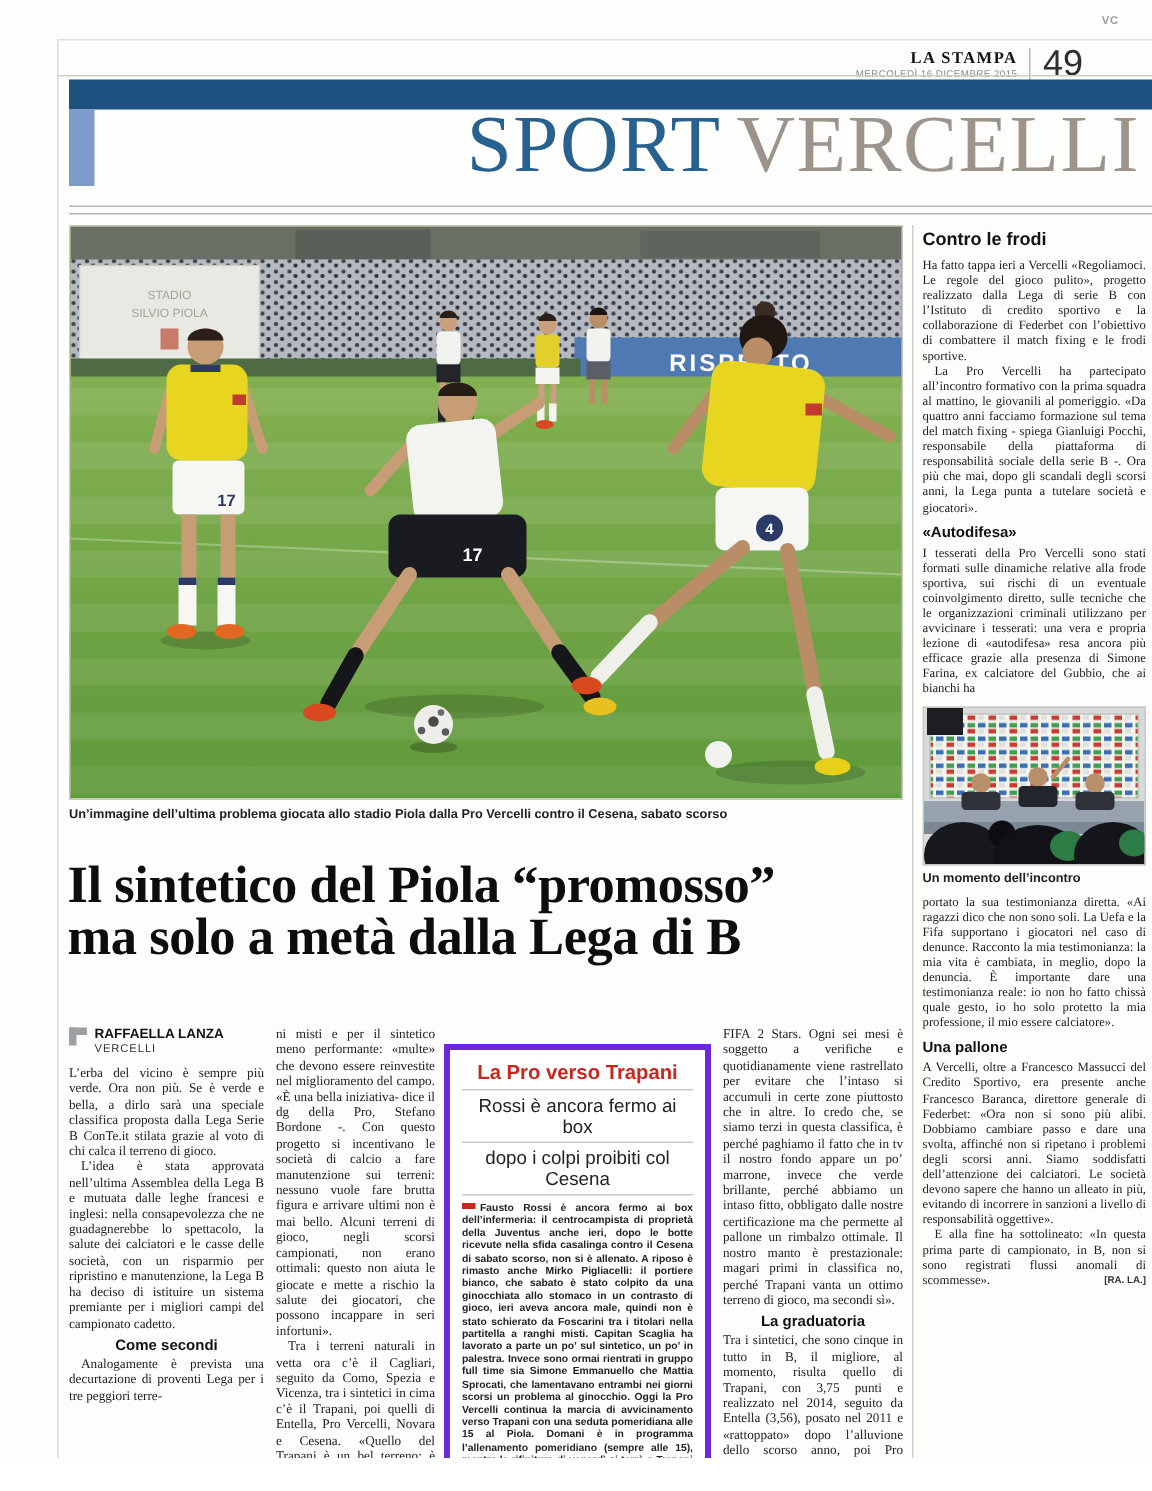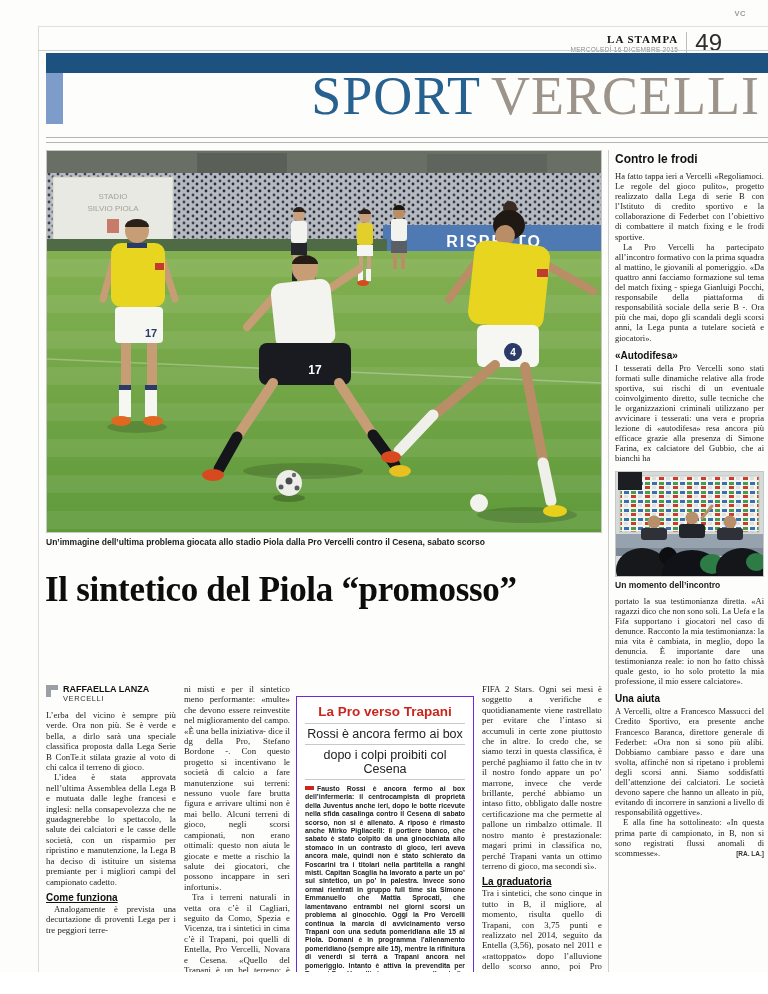--- a/index.html
+++ b/index.html
@@ -26,30 +26,30 @@
   .lead-photo{position:absolute;left:46px;top:150px;width:556px;height:383px;margin:0;border:1px solid #c8c8c2;box-sizing:border-box;overflow:hidden;background:#7cab4c;}
   .lead-caption{position:absolute;left:46px;top:537px;width:556px;font:700 8.5px "Liberation Sans",sans-serif;color:#222;}
   
   .kicker{position:absolute;left:46px;top:561px;font:700 9.5px "Liberation Sans",sans-serif;letter-spacing:.2px;color:#111;}
   .headline{position:absolute;left:45px;top:572px;width:560px;margin:0;font:700 35px/35px "Liberation Serif",serif;letter-spacing:-.3px;color:#0d0d0d;}
   .subhead{position:absolute;left:46px;top:649px;width:556px;font:400 15px "Liberation Serif",serif;letter-spacing:-.2px;color:#111;white-space:nowrap;overflow:hidden;}
   
   .col{position:absolute;top:684px;height:306px;overflow:hidden;font-size:8.8px;line-height:10.4px;text-align:justify;color:#222;}
   .col p{margin:0;text-indent:8px;font-family:Liberation Serif, serif;}
   .col p.first,.col p.noindent{text-indent:0;}
-  .col h3{font:700 10px "Liberation Sans",sans-serif;margin:5px 0 1px;text-align:left;color:#111;text-decoration:underline;}
+  .col h3{font:700 10px "Liberation Sans",sans-serif;margin:5px 0 1px;text-align:center;color:#111;}
   .col1{left:46px;width:130px;}
   .col2{left:184px;width:106px;}
   .col4{left:482px;width:120px;}
   .byline{display:flex;gap:5px;margin-bottom:7px;text-align:left;}
   .byline-mark{width:12px;height:12px;border-left:5px solid #9aa0a4;border-top:5px solid #9aa0a4;box-sizing:border-box;margin-top:1px;flex:none;}
   .byline-name{font:700 9px "Liberation Sans",sans-serif;color:#111;}
   .byline-place{font:400 7.5px "Liberation Sans",sans-serif;letter-spacing:.6px;color:#333;}
   
-  .pro-box{position:absolute;left:296px;top:696px;width:178px;height:290px;border:1px solid #6d28d9;box-sizing:border-box;background:#fff;padding:7px 8px 5px;overflow:hidden;}
+  .pro-box{position:absolute;left:296px;top:696px;width:178px;height:290px;border:4px solid #6d28d9;box-sizing:border-box;background:#fff;padding:7px 8px 5px;overflow:hidden;}
   .box-kicker{font:700 13.5px "Liberation Sans",sans-serif;color:#c9271e;text-align:center;margin-bottom:4px;}
   .box-rule{height:1px;background:#c9c9c3;margin:3px 0;}
   .box-dek{font:400 12.5px "Liberation Sans",sans-serif;text-align:center;color:#222;}
   .box-body{margin:5px 0 0;font:600 6.9px/8.4px "Liberation Sans",sans-serif;text-align:justify;color:#222;}
   .red-dash{display:inline-block;width:9px;height:4px;background:#c9271e;margin-right:3px;vertical-align:1px;}
   
   .v-divider{position:absolute;left:608px;top:150px;width:1px;height:836px;background:#cfcfc9;}
   .sidebar{position:absolute;left:615px;top:152px;width:149px;height:840px;overflow:hidden;}
   .sb-kicker{font:700 12px "Liberation Sans",sans-serif;color:#111;margin-bottom:5px;}
   .sb-title{margin:0 0 34px;font:400 22px/24px "Liberation Serif",serif;color:#131313;}
@@ -219,33 +219,33 @@
         <circle cx="242" cy="330" r="3.5" fill="#4a4a4a"></circle>
         <circle cx="234" cy="336" r="2.5" fill="#5a5a5a"></circle>
         <circle cx="250" cy="337" r="2.5" fill="#5a5a5a"></circle>
         <circle cx="247" cy="324" r="2.2" fill="#6a6a6a"></circle>
       </g>
     </svg>
   </figure>
 
   <div class="lead-caption">Un’immagine dell’ultima problema giocata allo stadio Piola dalla Pro Vercelli contro il Cesena, sabato scorso</div>
 
-  <h2 class="headline"><span>Il sintetico del Piola “promosso”</span><br></h2>
+  <h2 class="headline"><span>Il sintetico del Piola “promosso”</span><br><span>ma solo a metà dalla Lega di B</span></h2>
 
   <section class="col col1">
     <div class="byline">
       <span class="byline-mark"></span>
       <span>
         <div class="byline-name">RAFFAELLA LANZA</div>
         <div class="byline-place">VERCELLI</div>
       </span>
     </div>
     <p class="first">L’erba del vicino è sempre più verde. Ora non più. Se è verde e bella, a dirlo sarà una speciale classifica proposta dalla Lega Serie B ConTe.it stilata grazie al voto di chi calca il terreno di gioco.</p>
     <p>L’idea è stata approvata nell’ultima Assemblea della Lega B e mutuata dalle leghe francesi e inglesi: nella consapevolezza che ne guadagnerebbe lo spettacolo, la salute dei calciatori e le casse delle società, con un risparmio per ripristino e manutenzione, la Lega B ha deciso di istituire un sistema premiante per i migliori campi del campionato cadetto.</p>
-    <h3>Come funziona</h3>
+    <h3>Come secondi</h3>
     <p>Analogamente è prevista una decurtazione di proventi Lega per i tre peggiori terre-</p>
   </section>
 
   <section class="col col2">
     <p class="first">ni misti e per il sintetico meno performante: «multe» che devono essere reinvestite nel miglioramento del campo. «È una bella iniziativa- dice il dg della Pro, Stefano Bordone -. Con questo progetto si incentivano le società di calcio a fare manutenzione sui terreni: nessuno vuole fare brutta figura e arrivare ultimi non è mai bello. Alcuni terreni di gioco, negli scorsi campionati, non erano ottimali: questo non aiuta le giocate e mette a rischio la salute dei giocatori, che possono incappare in seri infortuni».</p>
     <p>Tra i terreni naturali in vetta ora c’è il Cagliari, seguito da Como, Spezia e Vicenza, tra i sintetici in cima c’è il Trapani, poi quelli di Entella, Pro Vercelli, Novara e Cesena. «Quello del Trapani è un bel terreno: è nuovo. È stato fatto un anno fa - racconta il dirigente bianco -. Non penso però che quello dell’Entella sia più bello di quello della Pro. E non dico questo per campanilismo. Al Piola si potrebbe, se ce ne fosse la possibilità, anche giocare la Champions League: il nostro è un campo top, che ha la certificazione sia della LLD che della</p>
   </section>
 
   <aside class="pro-box">
     <div class="box-kicker">La Pro verso Trapani</div>
@@ -304,18 +304,18 @@
           <ellipse cx="76" cy="102" rx="30" ry="24" fill="#101218"></ellipse>
           <ellipse cx="96" cy="92" rx="12" ry="10" fill="#2e7c45"></ellipse>
           <ellipse cx="126" cy="98" rx="26" ry="22" fill="#14161a"></ellipse>
           <ellipse cx="140" cy="90" rx="10" ry="9" fill="#2e7c45"></ellipse>
         </g>
       </svg>
     </figure>
     <div class="sb-caption">Un momento dell’incontro</div>
 
     <p class="noindent">portato la sua testimonianza diretta. «Ai ragazzi dico che non sono soli. La Uefa e la Fifa supportano i giocatori nel caso di denunce. Racconto la mia testimonianza: la mia vita è cambiata, in meglio, dopo la denuncia. È importante dare una testimonianza reale: io non ho fatto chissà quale gesto, io ho solo protetto la mia professione, il mio essere calciatore».</p>
-    <h4>Una aiuta</h4>
+    <h4>Una pallone</h4>
     <p class="noindent">A Vercelli, oltre a Francesco Massucci del Credito Sportivo, era presente anche Francesco Baranca, direttore generale di Federbet: «Ora non si sono più alibi. Dobbiamo cambiare passo e dare una svolta, affinché non si ripetano i problemi degli scorsi anni. Siamo soddisfatti dell’attenzione dei calciatori. Le società devono sapere che hanno un alleato in più, evitando di incorrere in sanzioni a livello di responsabilità oggettive».</p>
     <p class="sig-holder"><span>E alla fine ha sottolineato: «In questa prima parte di campionato, in B, non si sono registrati flussi anomali di scommesse».</span><span class="sig">[RA. LA.]</span></p>
   </aside>
 
 </div>
 
 </body></html>

